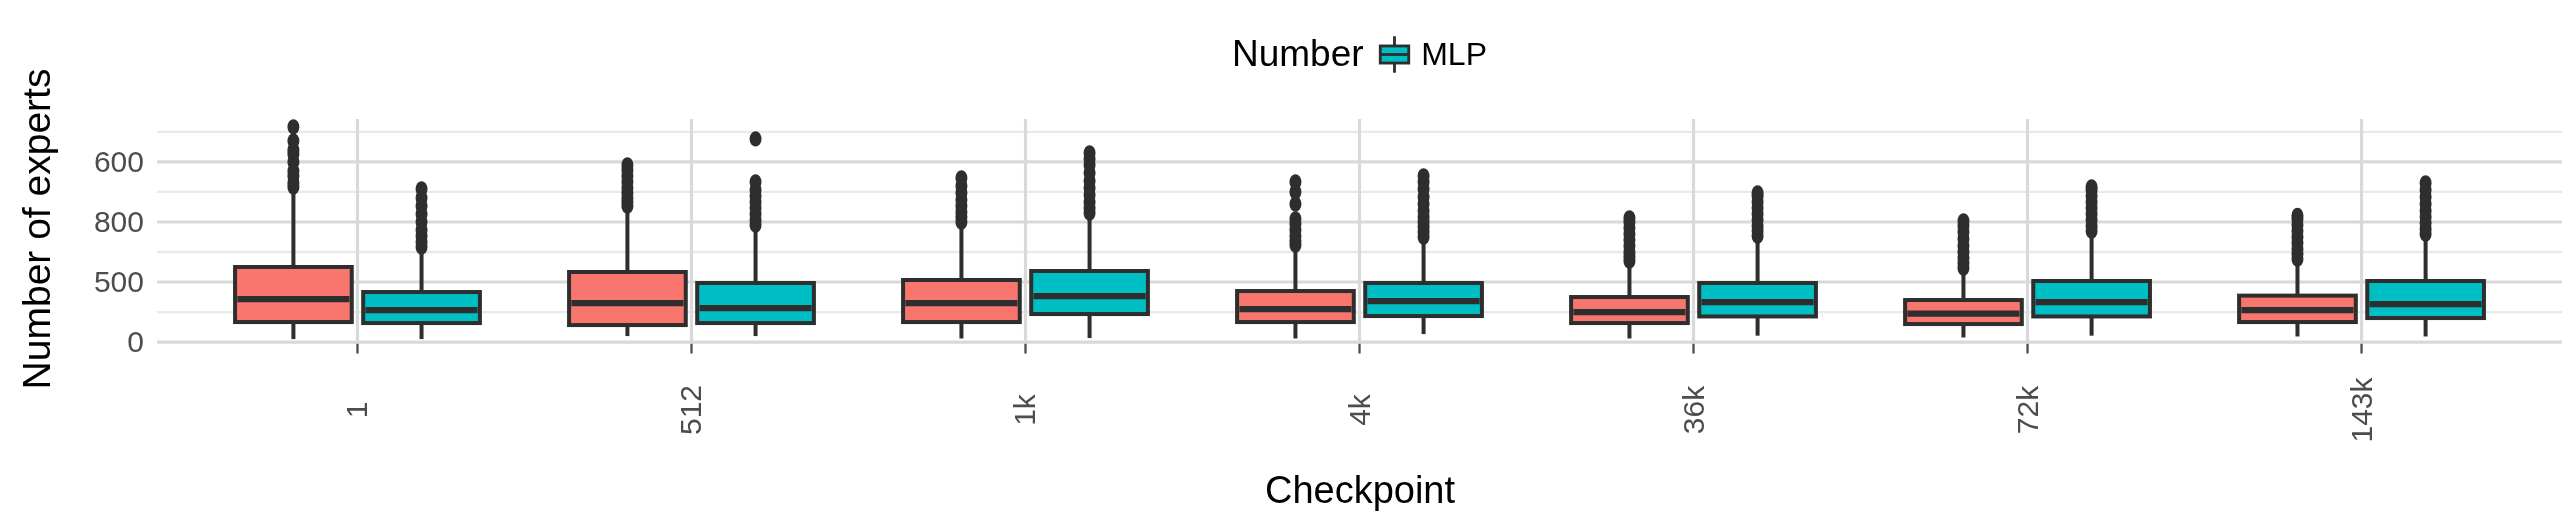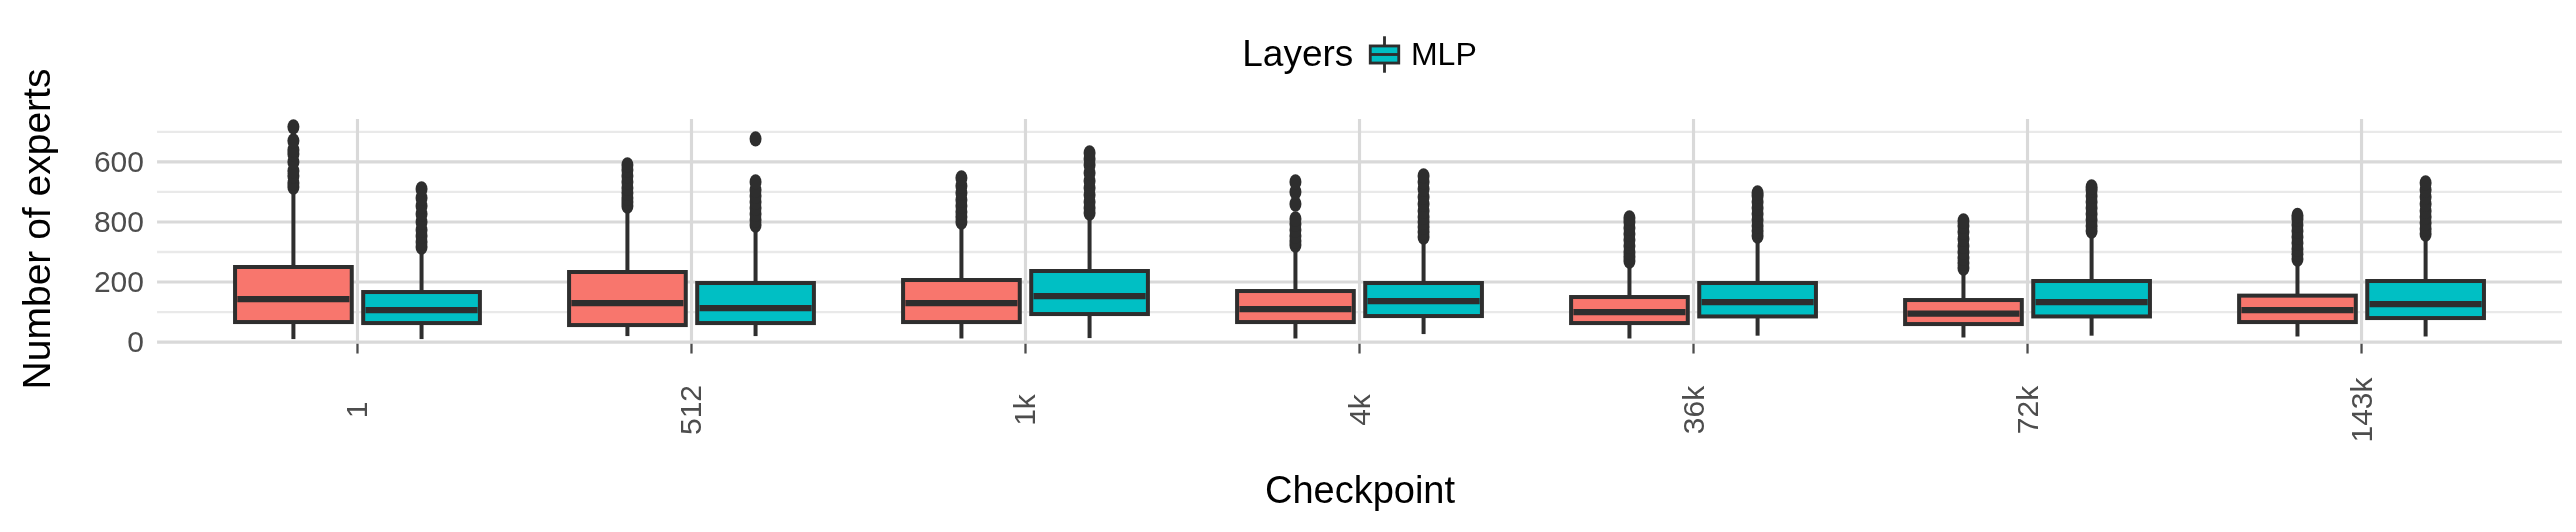--- a/index.html
+++ b/index.html
@@ -246,35 +246,35 @@
     <ellipse cx="4238.666666666667" cy="356.5" rx="10.5" ry="13.5" fill="#2e2e2e"></ellipse>
     <ellipse cx="4238.666666666667" cy="344.25" rx="10.5" ry="13.5" fill="#2e2e2e"></ellipse>
     <ellipse cx="4238.666666666667" cy="332" rx="10.5" ry="13.5" fill="#2e2e2e"></ellipse>
     <ellipse cx="4238.666666666667" cy="319.75" rx="10.5" ry="13.5" fill="#2e2e2e"></ellipse>
   </svg>
 
 <div class="y-axis-title">Number of experts</div>
 
 <div class="ytick" style="top: 162px;">600</div>
 <div class="ytick" style="top: 222px;">800</div>
-<div class="ytick" style="top: 282px;">200</div>
+<div class="ytick" style="top: 282px;">500</div>
 <div class="ytick" style="top: 342px;">0</div>
 
 <div class="cat-label" style="left: 357px;">1</div>
 <div class="cat-label" style="left: 691px;">512</div>
 <div class="cat-label" style="left: 1025px;">1k</div>
 <div class="cat-label" style="left: 1360px;">4k</div>
 <div class="cat-label" style="left: 1694px;">36k</div>
 <div class="cat-label" style="left: 2028px;">72k</div>
 <div class="cat-label" style="left: 2362px;">143k</div>
 
 <div class="x-axis-title">Checkpoint</div>
 
 <div class="legend">
-  <span class="legend-title">Layers</span>
+  <span class="legend-title">Number</span>
   <span class="legend-item">
     <svg class="legend-key" width="37" height="41" viewBox="0 0 64 72">
       <line x1="32" y1="4" x2="32" y2="68" stroke="#2e2e2e" stroke-width="5"></line>
       <rect class="key-rect" x="7" y="21" width="50" height="30" fill="#00BFC4" stroke="#2e2e2e" stroke-width="5"></rect>
       <line x1="7" y1="36" x2="57" y2="36" stroke="#2e2e2e" stroke-width="5"></line>
     </svg>
     <span class="legend-label">MLP</span>
   </span>
 </div>
 

